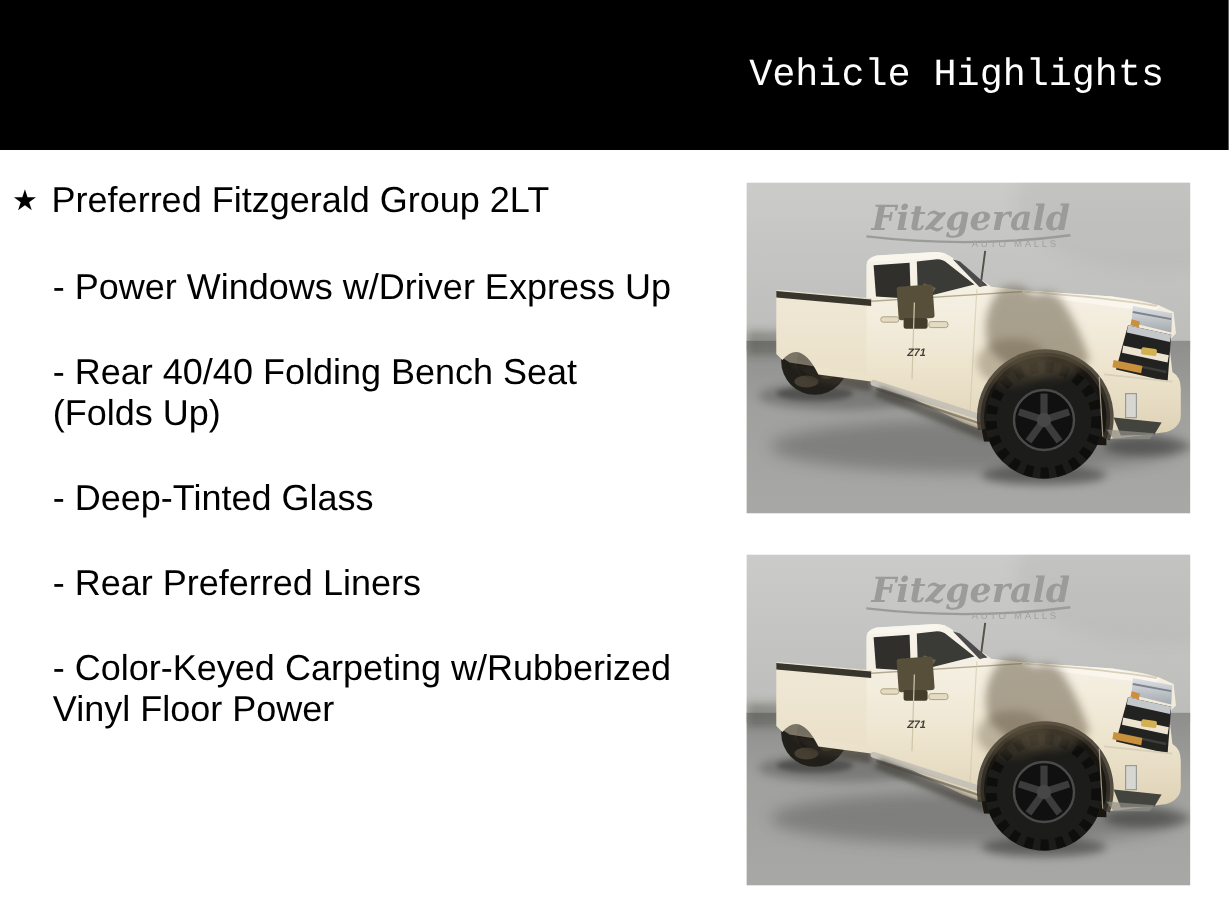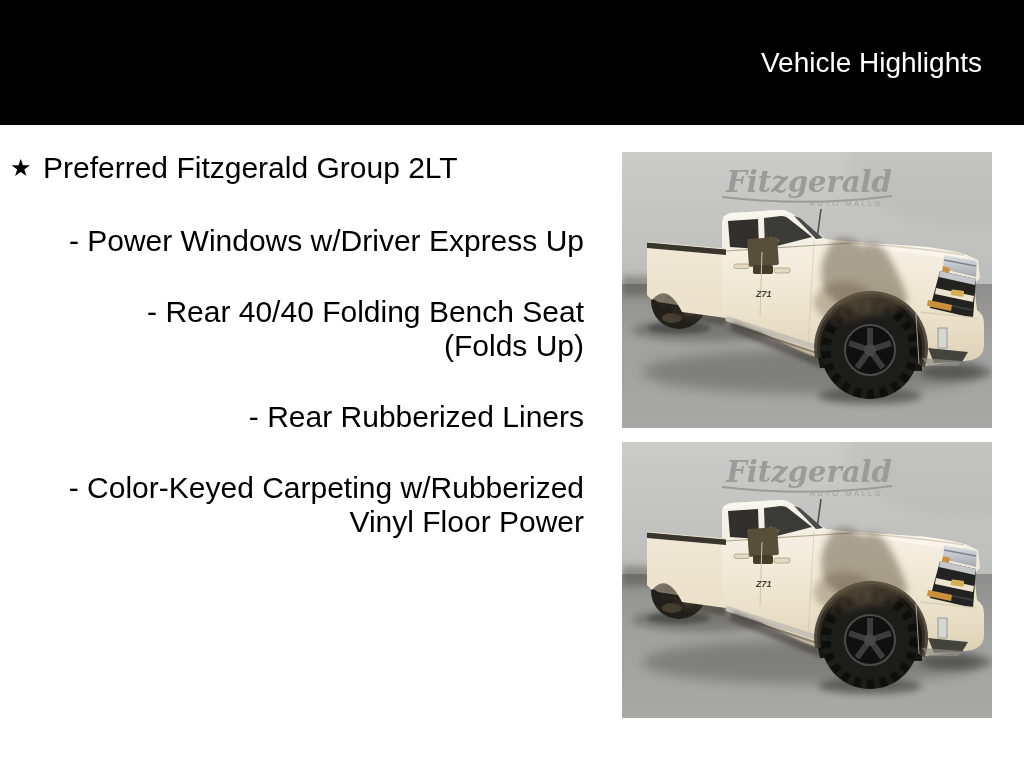--- a/index.html
+++ b/index.html
@@ -10,67 +10,67 @@
     position:relative; overflow:hidden;
     color:#000;
   }
   .header {
     position:absolute; left:0; top:0; width:1024px; height:125px;
     background:#000000;
     display:flex; align-items:center; justify-content:flex-end;
     box-sizing:border-box; padding-right:42px;
   }
   .header .title {
-    color:#ffffff; font-size:28px; font-weight:400; margin:0; line-height:34px;
+    color:#ffffff; font-size:32px; font-weight:400; margin:12px; line-height:34px;font-family:Liberation Mono, monospace;
   }
   .features {
     position:absolute; left:0; top:125px; width:614px;
     padding-top:26px; box-sizing:border-box;
   }
   .feature-heading {
     display:flex; align-items:baseline;
     padding-left:10px; font-size:30px; line-height:34px;
     margin:0 0 37px 0;
   }
   .star {
     font-family:"DejaVu Sans", sans-serif;
     font-size:24px; width:23px; flex:0 0 auto;
     position:relative; top:-2px; margin-right:10px;
   }
   .feature-item {
     font-size:30px; line-height:34px;
     margin:0 0 37px 44px; width:540px;
     white-space:pre-line;
-    text-align:right;
   }
   .gallery {
     position:absolute; left:622px; top:152px; width:370px;
   }
   .photo {
-    margin:0 0 14px 0; width:370px; height:276px; display:block;
+    margin:0 0 34px 0; width:370px; height:276px; display:block;
   }
   .photo svg { display:block; width:370px; height:276px; }
 </style>
 </head>
 <body>
 
 <div class="header">
   <h1 class="title">Vehicle Highlights</h1>
 </div>
 
 <div class="features">
   <div class="feature-heading">
     <span class="star">★</span>
     <span>Preferred Fitzgerald Group 2LT</span>
   </div>
   <div>
       <p class="feature-item">- Power Windows w/Driver Express Up</p>
       <p class="feature-item">- Rear 40/40 Folding Bench Seat
 (Folds Up)</p>
-      <p class="feature-item">- Rear Rubberized Liners</p>
+      <p class="feature-item">- Deep-Tinted Glass</p>
+      <p class="feature-item">- Rear Preferred Liners</p>
       <p class="feature-item">- Color-Keyed Carpeting w/Rubberized
 Vinyl Floor Power</p>
     </div>
 </div>
 
 <div class="gallery">
     <figure class="photo">
   <svg viewBox="0 0 370 276" xmlns="http://www.w3.org/2000/svg">
     <defs>
       <linearGradient id="wallG" x1="0" y1="0" x2="0" y2="1">

